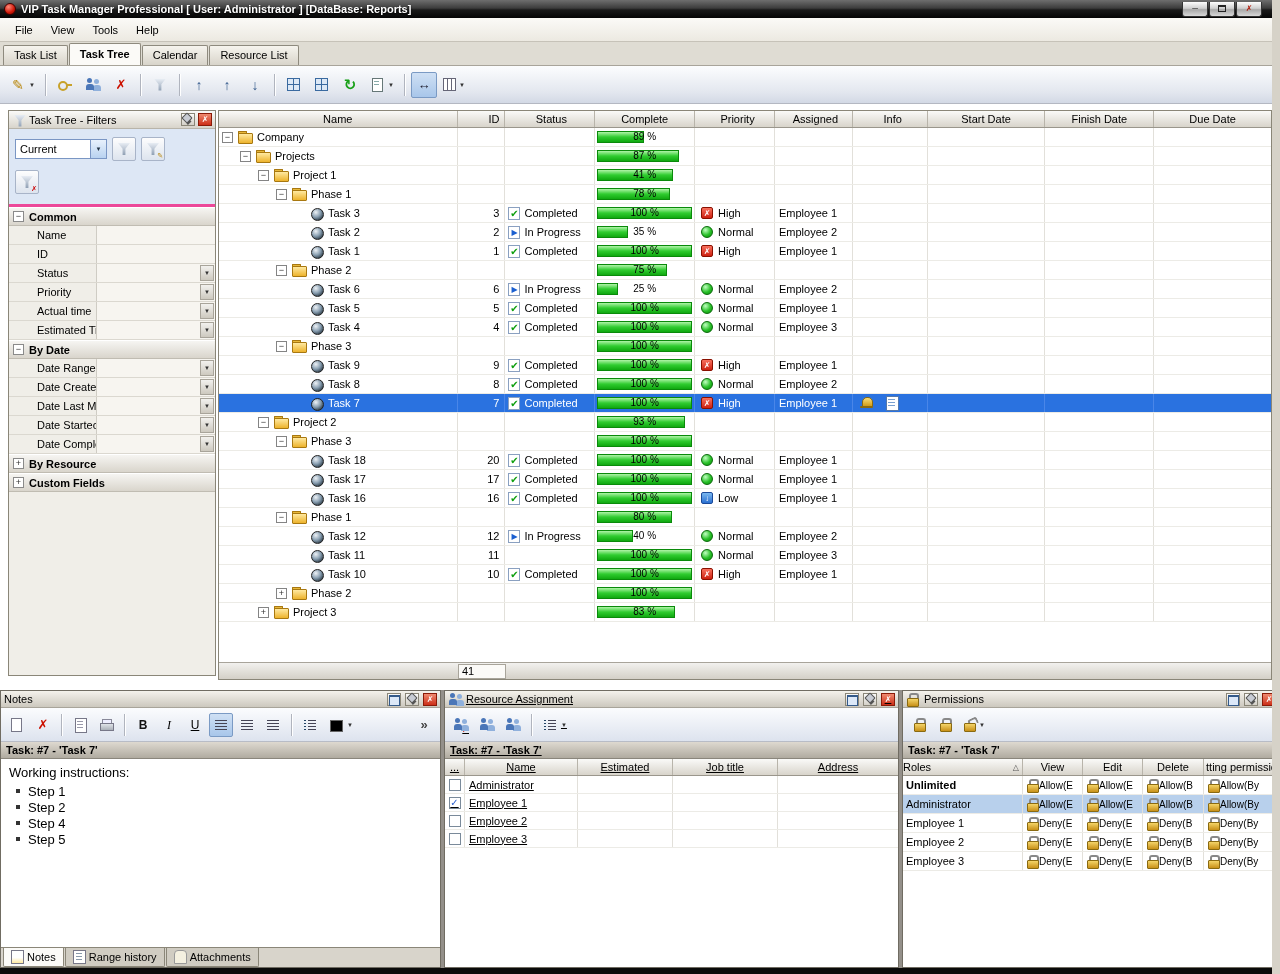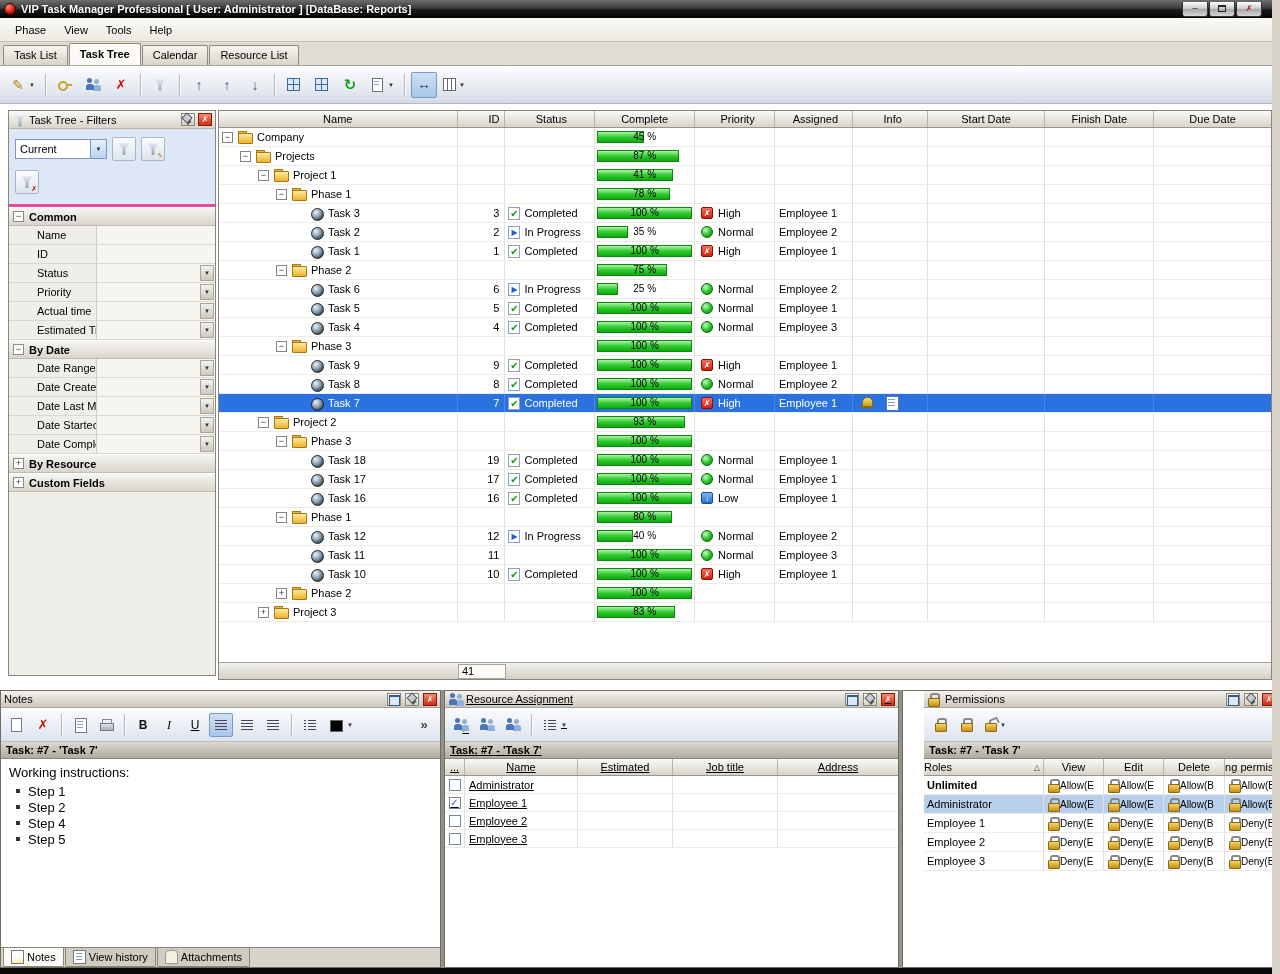--- a/index.html
+++ b/index.html
@@ -138,21 +138,21 @@
 .pbar{position:absolute;left:2px;top:3px;height:12px;background:linear-gradient(#b0f4a8,#30cc30 50%,#10a810);border:1px solid #0a8a0a;}
 .ptext{position:absolute;left:0;top:0;width:100%;height:100%;text-align:center;line-height:18px;font-size:10px;color:#000;}
 .gfoot{flex:none;height:17px;background:linear-gradient(#f2f1ee,#d4d0c7);border-top:1px solid #a8a49a;display:flex;align-items:flex-end;}
 .gfoot-cell{margin-left:239px;width:48px;height:15px;background:#fbfaf7;border:1px solid #a8a49a;line-height:13px;padding-left:3px;}
 
 
 .bottom{position:absolute;left:0;top:690px;width:100%;height:278px;background:#94908a;}
 .panel{position:absolute;top:0;height:278px;border:1px solid #706c62;background:#fff;display:flex;flex-direction:column;}
 .panel-notes{left:0;width:441px;}
 .panel-resource{left:444px;width:455px;text-decoration:underline;}
-.panel-permissions{left:902px;width:378px;padding-left:21px;}
+.panel-permissions{left:902px;width:378px;}
 .phead{height:17px;flex:none;background:linear-gradient(#f4f2ec,#ccc8be);border-bottom:1px solid #a8a49a;display:flex;align-items:center;padding:0 3px;gap:4px;}
 .phead .ci{width:14px;height:14px;}
 .phead-label{flex:1;}
 .ptool{height:34px;flex:none;background:linear-gradient(#fbfcfe,#dde3ee);border-bottom:1px solid #b8bcc6;display:flex;align-items:center;padding:0 4px;gap:2px;}
 .ptool .tbtn{height:24px;min-width:24px;}
 .pcap{height:17px;flex:none;background:linear-gradient(#ded9d0,#b0aba0);border-bottom:1px solid #8a867c;line-height:16px;padding-left:5px;font-weight:bold;}
 .notes-body{flex:1;padding:6px 8px;font-size:13px;background:#fff;overflow:hidden;}
 .notes-title{margin-bottom:3px;}
 .nstep{display:flex;align-items:center;height:16px;}
 .nbul{width:4px;height:4px;background:#333;margin:0 8px 0 7px;flex:none;}
@@ -198,21 +198,21 @@
         <span class="wcb">
           <span class="ci-maximize-icon"></span>
         </span>
         <span class="wcb close">
           <span>✗</span>
         </span>
       </span>
   </div>
 
   <div class="menubar">
-      <span class="menu-item">Phase</span>
+      <span class="menu-item">File</span>
       <span class="menu-item">View</span>
       <span class="menu-item">Tools</span>
       <span class="menu-item">Help</span>
     </div>
 
   <div class="tabbar">
       <span class="vtab">Task List</span>
       <span class="vtab active">Task Tree</span>
       <span class="vtab">Calendar</span>
       <span class="vtab">Resource List</span>
@@ -403,21 +403,21 @@
             <div class="gc c-name">
               <span class="indent" style="width: 3px;"></span>
               <span class="toggle">−</span>
               <span class="ci ci-folder-icon"></span>
               <span class="gname">Company</span>
             </div>
             <div class="gc c-id"></div>
             <div class="gc c-status"></div>
             <div class="gc c-complete">
               <span class="pbar" style="width: calc(51% - 4px);"></span>
-              <span class="ptext">45 %</span>
+              <span class="ptext">89 %</span>
             </div>
             <div class="gc c-priority"></div>
             <div class="gc c-assigned"></div>
             <div class="gc c-info"></div>
             <div class="gc c-start"></div>
             <div class="gc c-finish"></div>
             <div class="gc c-due"></div>
           </div>
           <div class="grow">
             <div class="gc c-name">
@@ -796,21 +796,21 @@
             <div class="gc c-finish"></div>
             <div class="gc c-due"></div>
           </div>
           <div class="grow">
             <div class="gc c-name">
               <span class="indent" style="width: 75px;"></span>
               <span class="toggle-space"></span>
               <span class="ci ci-task-icon"></span>
               <span class="gname">Task 18</span>
             </div>
-            <div class="gc c-id">19</div>
+            <div class="gc c-id">20</div>
             <div class="gc c-status">
               <span class="ci ci-completed-icon">✔</span>
               <span>Completed</span>
             </div>
             <div class="gc c-complete">
               <span class="pbar" style="width: calc(100% - 4px);"></span>
               <span class="ptext">100 %</span>
             </div>
             <div class="gc c-priority">
               <span class="ci ci-normal-priority-icon"></span>
@@ -1097,21 +1097,21 @@
             </div>
           </div>
       </div>
       <div class="ntabs">
           <span class="ntab active">
             <span class="ci ci-note-icon"></span>
             <span>Notes</span>
           </span>
           <span class="ntab">
             <span class="ci ci-history-icon"></span>
-            <span>View history</span>
+            <span>Range history</span>
           </span>
           <span class="ntab">
             <span class="ci ci-attachment-icon"></span>
             <span>Attachments</span>
           </span>
         </div>
     </div>
 
     <div class="panel panel-resource">
       <div class="phead">

